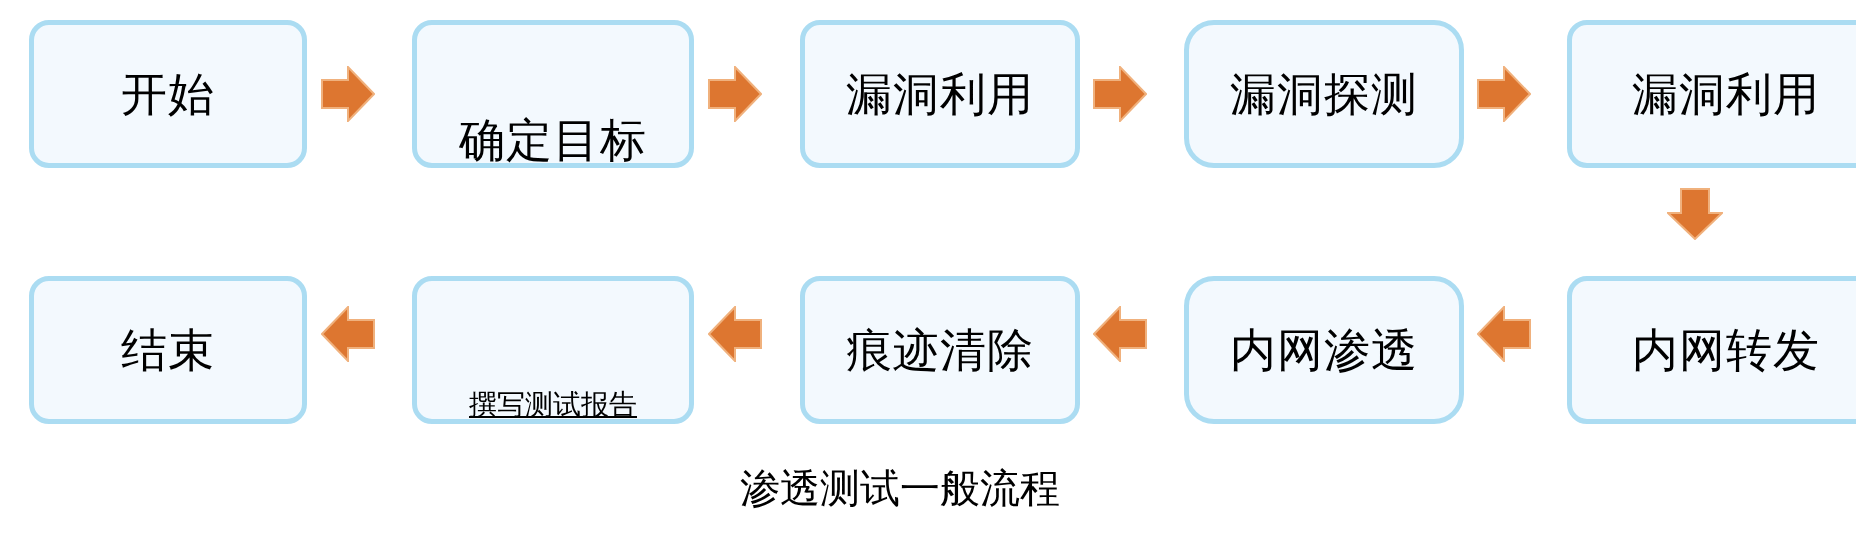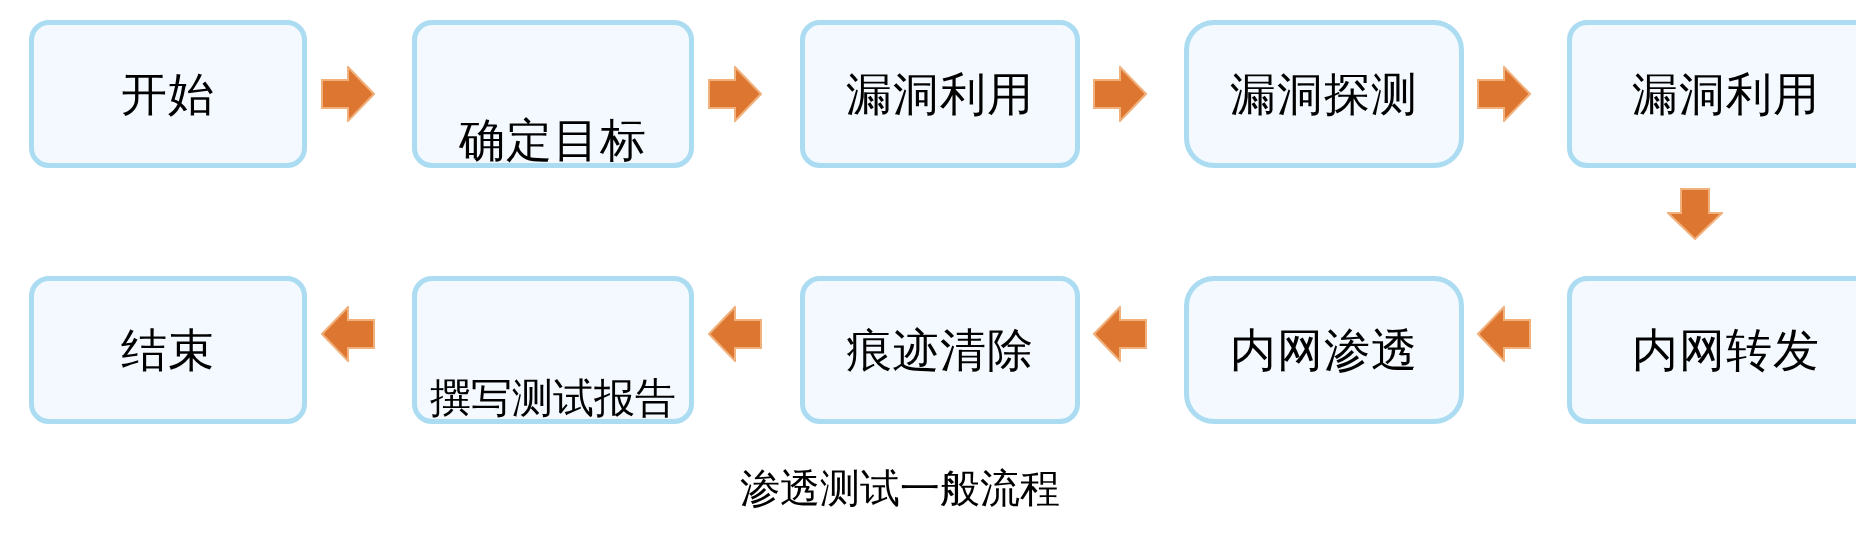--- a/index.html
+++ b/index.html
@@ -31,21 +31,21 @@
     justify-content: center;
     margin-left: 12px;
   }
   .node-label {
     color: var(--text);
     font-size: 46px;
     line-height: 1;
     white-space: nowrap;
     letter-spacing: 1px;
   }
-  .node-label.small { font-size: 41px; letter-spacing: 0; }
+  .node-label.small { font-size: 28px; letter-spacing: 0; text-decoration: underline; }
   .row-top    { top: 20px; }
   .row-bottom { top: 276px; }
   .col-1 { left: 17px;   width: 278px; }
   .col-2 { left: 400px;  width: 282px; align-items: flex-end; }
   .col-3 { left: 788px;  width: 280px; }
   .col-4 { left: 1172px; width: 280px; border-radius: 30px; }
   .col-5 { left: 1555px; width: 318px; }
   .arrow { position: absolute; display: block; }
   .arrow polygon {
     fill: var(--arrow-fill);

